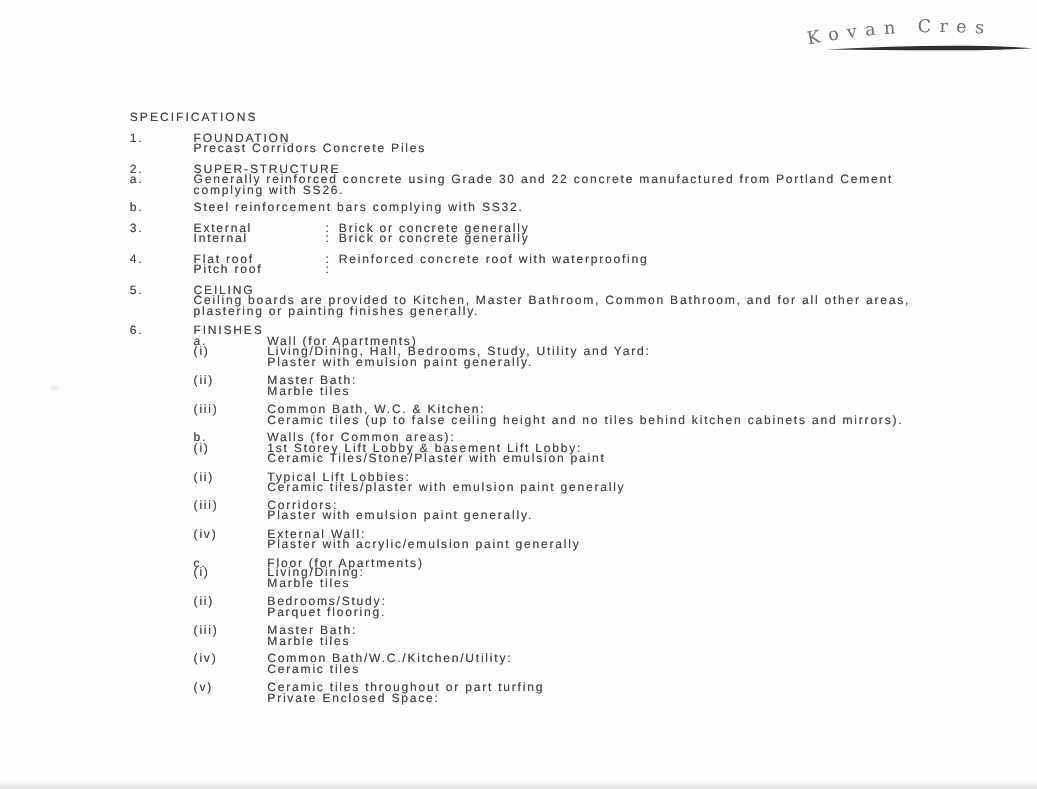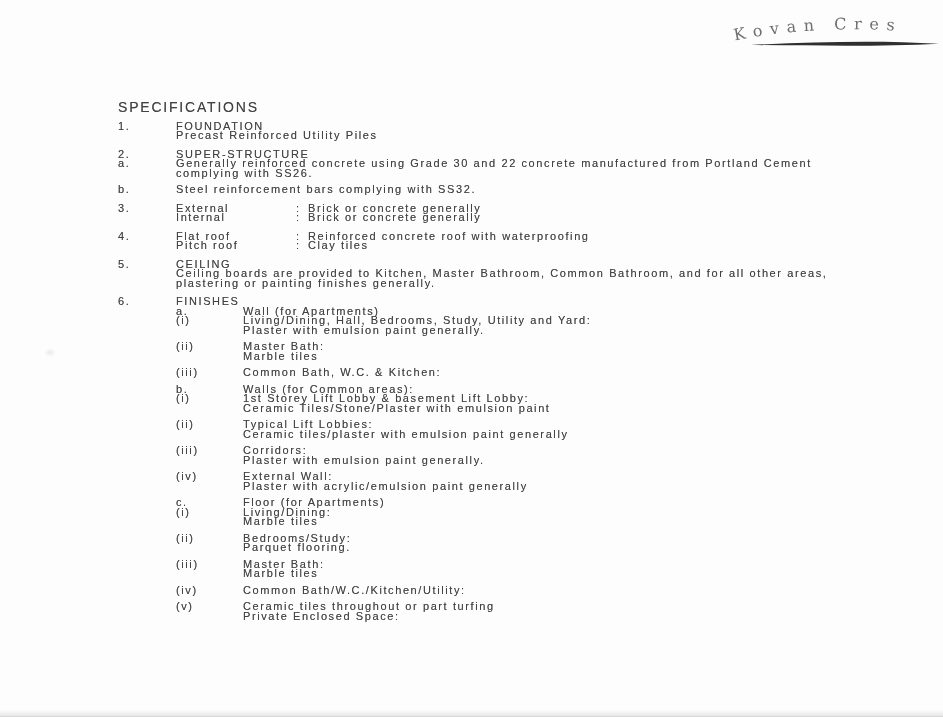--- a/index.html
+++ b/index.html
@@ -20,21 +20,21 @@
     fill:#6e6e6e;
   }
   .logo .swoosh{fill:#2f2f2f;}
   
   .content{
     position:absolute;left:118px;top:103px;width:805px;
     font-size:11px;line-height:9.5px;letter-spacing:1.6px;
     text-shadow:0 0 .5px rgba(66,66,66,.55);
   }
   .heading{
-    font-size:14px;letter-spacing:1.8px;
+    font-size:11px;letter-spacing:1.8px;
     margin-bottom:7px;
   }
   .row{display:grid;grid-template-columns:58px 1fr;align-items:start;}
   .sec{margin-top:9px;}
   .mt{margin-top:7px;}
   .pair{display:grid;grid-template-columns:120px 12px 1fr;}
   .g{display:grid;grid-template-columns:67px 1fr;}
   .ln,.t,.num,.plab,.pval,.colon,.glab{white-space:nowrap;}
   
   .scan-edge{
@@ -64,21 +64,21 @@
     </svg>
   </div>
 
   <div class="content">
     <div class="heading">SPECIFICATIONS</div>
 
     <div class="row sec">
       <span class="num">1.</span>
       <div class="body">
         <div class="t">FOUNDATION</div>
-        <div class="ln">Precast Reinforced Utility Piles</div>
+        <div class="ln">Precast Corridors Concrete Piles</div>
       </div>
     </div>
 
     <div class="row sec">
       <span class="num">2.</span>
       <div class="body">
         <div class="t">SUPER-STRUCTURE</div>
       </div>
     </div>
     <div class="row">
@@ -115,21 +115,20 @@
       <span class="num">4.</span>
       <div class="body">
         <div class="pair">
           <span class="plab">Flat roof</span>
           <span class="colon">:</span>
           <span class="pval">Reinforced concrete roof with waterproofing</span>
         </div>
         <div class="pair">
           <span class="plab">Pitch roof</span>
           <span class="colon">:</span>
-          <span class="pval">Clay tiles</span>
         </div>
       </div>
     </div>
 
     <div class="row sec">
       <span class="num">5.</span>
       <div class="body">
         <div class="t">CEILING</div>
         <div class="ln">Ceiling boards are provided to Kitchen, Master Bathroom, Common Bathroom, and for all other areas,</div>
         <div class="ln">plastering or painting finishes generally.</div>
@@ -156,20 +155,21 @@
           <span class="glab">(ii)</span>
           <div>
             <div class="ln">Master Bath:</div>
             <div class="ln">Marble tiles</div>
           </div>
         </div>
         <div class="g mt">
           <span class="glab">(iii)</span>
           <div>
             <div class="ln">Common Bath, W.C. &amp; Kitchen:</div>
+            <div class="ln">Ceramic tiles (up to false ceiling height and no tiles behind kitchen cabinets and mirrors).</div>
           </div>
         </div>
 
         <div class="g mt">
           <span class="glab">b.</span>
           <div class="ln">Walls (for Common areas):</div>
         </div>
         <div class="g">
           <span class="glab">(i)</span>
           <div>
@@ -221,20 +221,21 @@
           <span class="glab">(iii)</span>
           <div>
             <div class="ln">Master Bath:</div>
             <div class="ln">Marble tiles</div>
           </div>
         </div>
         <div class="g mt">
           <span class="glab">(iv)</span>
           <div>
             <div class="ln">Common Bath/W.C./Kitchen/Utility:</div>
+            <div class="ln">Ceramic tiles</div>
           </div>
         </div>
         <div class="g mt">
           <span class="glab">(v)</span>
           <div>
             <div class="ln">Ceramic tiles throughout or part turfing</div>
             <div class="ln">Private Enclosed Space:</div>
           </div>
         </div>
 

